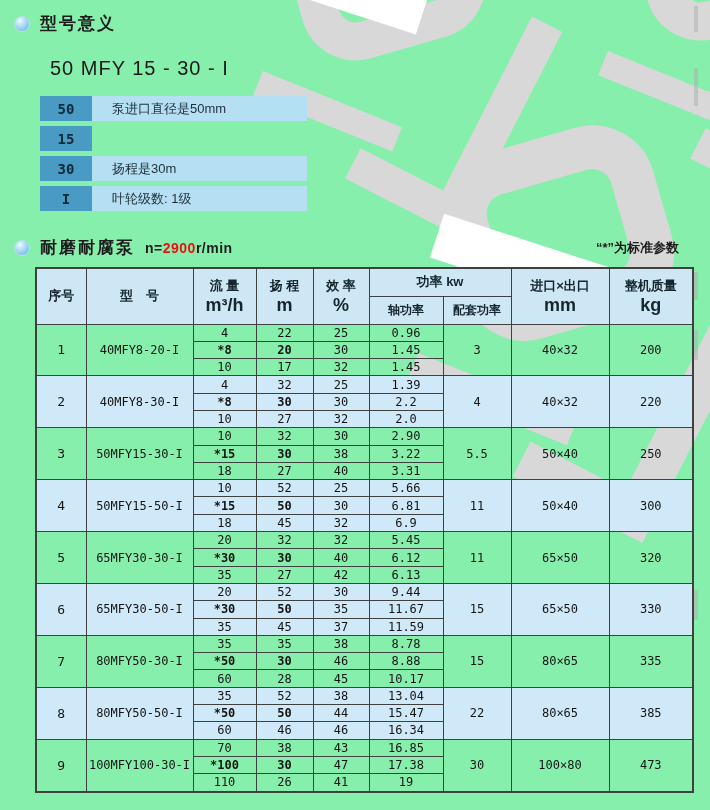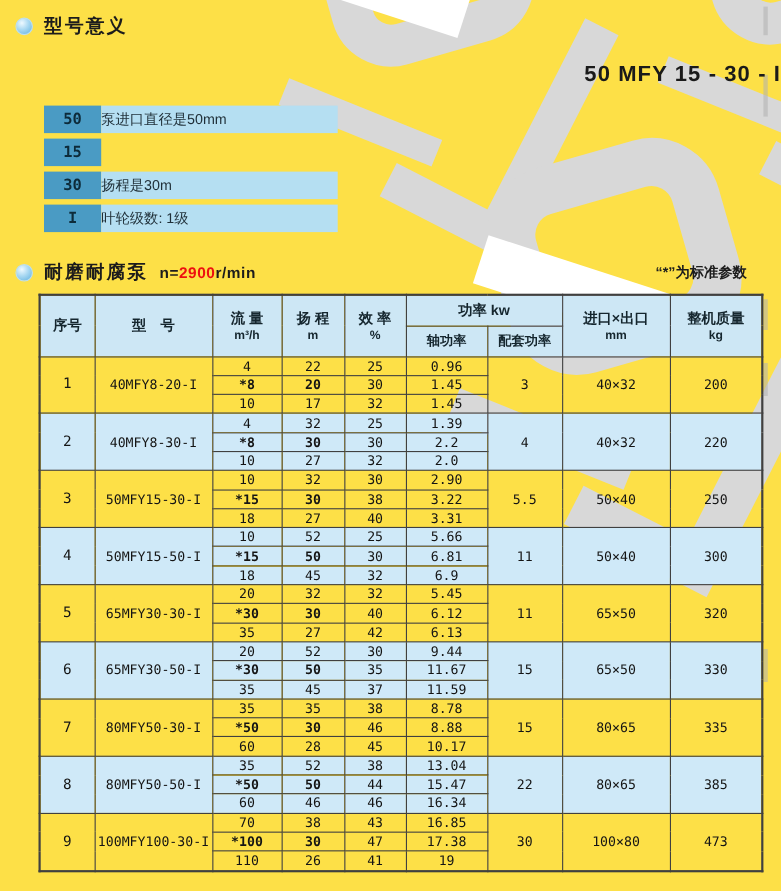--- a/index.html
+++ b/index.html
@@ -11,60 +11,60 @@
     --red:#ee1010;
     --watermark:#d8d8d8;
     --ink:#111111;
   }
   html,body{margin:0;padding:0;}
   body{
     width:710px;height:810px;background:#ffffff;
     font-family:"Liberation Sans","DejaVu Sans",sans-serif;
     color:var(--ink);
   }
-  .page{position:relative;width:710px;height:810px;overflow:hidden;background:#fde047;}
+  .page{position:relative;width:710px;height:810px;overflow:hidden;background:#86efac;}
   .wm{position:absolute;top:0;left:0;z-index:0;pointer-events:none;}
   .content{position:relative;z-index:1;}
 
   .sec-header{display:flex;align-items:center;gap:10px;padding:12px 0 0 14px;}
   .bullet{
     width:14px;height:14px;border-radius:50%;flex:0 0 14px;
     background:radial-gradient(circle at 35% 28%, #eef9ff 0%, #a8d8f2 45%, #5fb0de 100%);
     border:1px solid #bcdff0;
   }
   h2{font-size:17px;font-weight:bold;margin:0;letter-spacing:2px;color:#1c1c1c;}
 
   .model-heading{
-    margin:22px 0 0 50px;font-size:20px;font-weight:bold;letter-spacing:1px;color:#1a1a1a;text-align:right;
+    margin:22px 0 0 50px;font-size:20px;font-weight:normal;letter-spacing:1px;color:#1a1a1a;
   }
   .model-rows{margin:16px 0 0 40px;width:267px;}
   .m-row{display:flex;height:25px;margin-bottom:5px;}
   .m-code{
     width:52px;background:var(--label-cell);color:#0d2b3a;font-weight:bold;
     display:flex;align-items:center;justify-content:center;
     font-size:14px;font-family:"DejaVu Sans Mono",monospace;
   }
   .m-desc{
     flex:1;background:var(--desc-cell);display:flex;align-items:center;
-    padding-left:0;font-size:13px;color:#1f2f38;
+    padding-left:20px;font-size:13px;color:#1f2f38;
   }
 
   .sec2{margin-top:13px;}
   .speed{font-size:14px;font-weight:bold;color:#1c1c1c;letter-spacing:.5px;}
   .speed .rpm{color:var(--red);}
   .note{margin-left:auto;margin-right:31px;font-size:13px;font-weight:bold;color:#1c1c1c;}
 
   table{
     border-collapse:collapse;table-layout:fixed;width:657px;margin:8px 0 0 35px;
     border:2px solid var(--border);
   }
   th,td{border:1px solid var(--border);text-align:center;padding:0;overflow:hidden;white-space:nowrap;}
   thead th{background:var(--header-bg);font-size:13px;font-weight:bold;color:#15262e;}
   thead tr{height:28px;}
-  thead .unit{font-size:11px;font-weight:bold;}
+  thead .unit{font-size:18px;font-weight:bold;}
   thead .sub-th{font-size:12px;}
   tbody td{
     height:16.3px;font-size:12px;line-height:1;color:#141414;
     font-family:"DejaVu Sans Mono",monospace;
   }
   tbody tr.alt td{background:var(--alt-row);}
   tbody td.std{font-weight:bold;}
   tbody td.model-cell{font-size:12px;letter-spacing:0;}
   tbody td.row-no{font-size:13px;}
 

